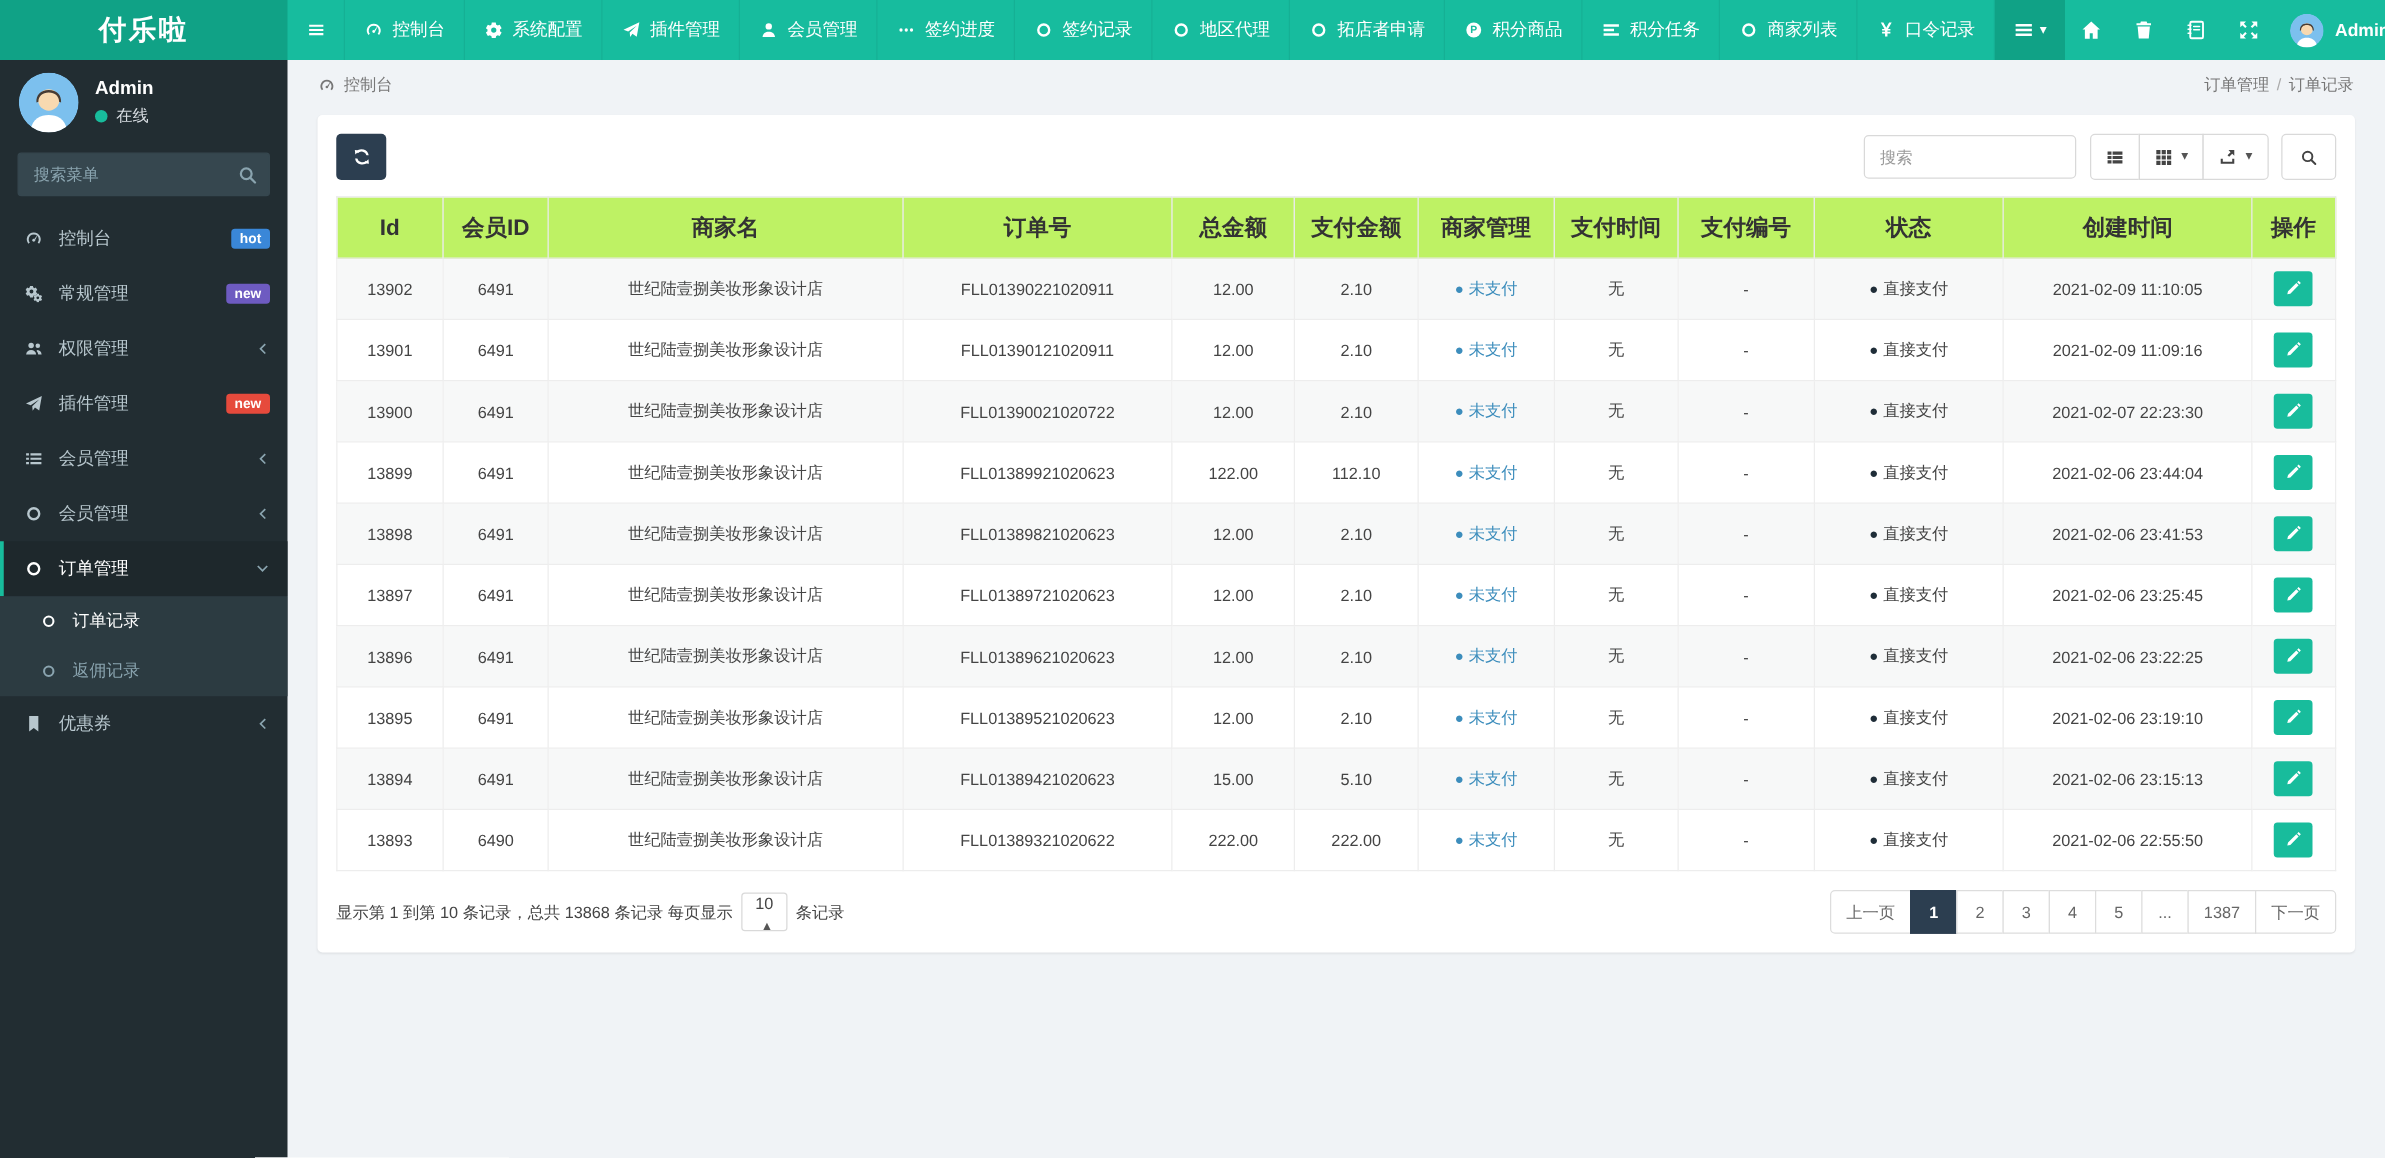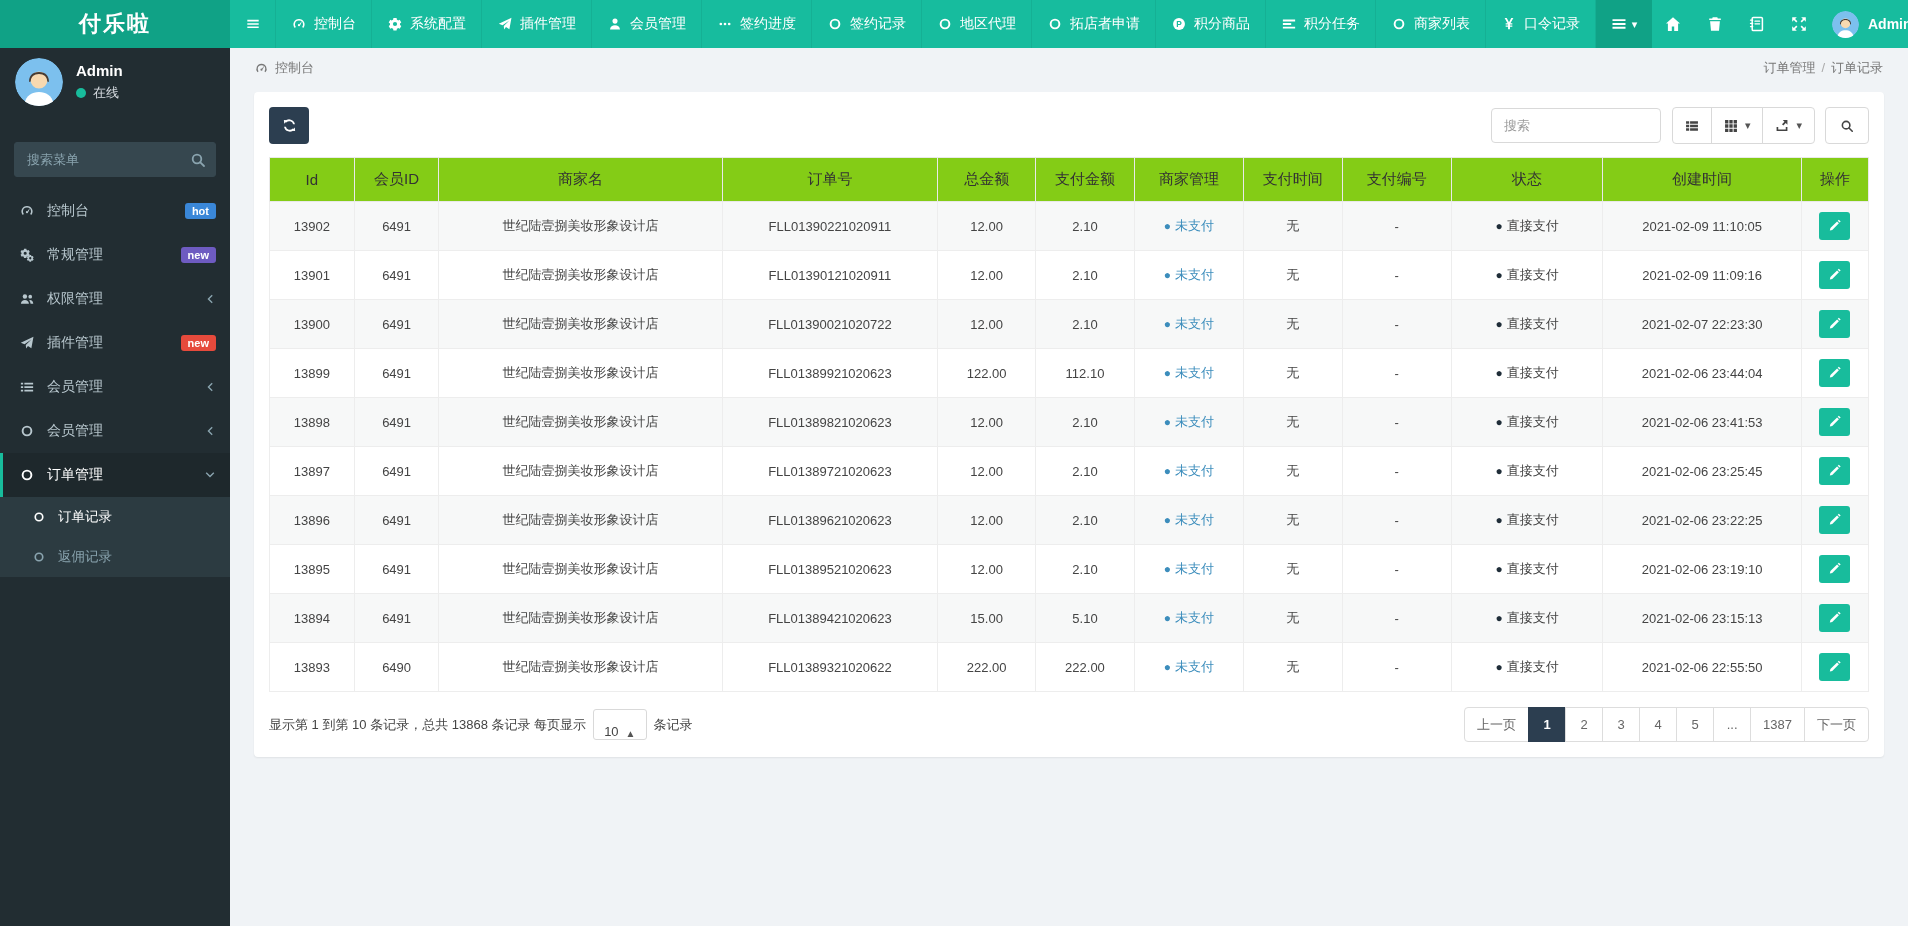--- a/index.html
+++ b/index.html
@@ -27,21 +27,21 @@
   .admin-item { display:flex; align-items:center; gap:9px; color:#fff; padding:0 12px; cursor:pointer; font-size:14px; font-weight:bold; }
   .avatar-sm { width:27px; height:27px; border-radius:50%; overflow:hidden; flex:0 0 27px; }
 
   
   aside { position:absolute; top:44px; left:0; bottom:0; width:230px; background:var(--sidebar); z-index:20; }
   .user-panel { display:flex; gap:13px; padding:14px 15px 12px; align-items:center; }
   .avatar-lg { width:48px; height:48px; border-radius:50%; overflow:hidden; flex:0 0 48px; }
   .user-name { color:#fff; font-weight:bold; font-size:15px; margin-bottom:5px; }
   .user-status { color:#d8dde2; font-size:13px; display:flex; align-items:center; gap:7px; }
   .status-dot { width:10px; height:10px; border-radius:50%; background:var(--accent); display:inline-block; }
-  .side-search { margin:24px 14px 12px; position:relative; }
+  .side-search { margin:4px 14px 12px; position:relative; }
   .side-search input { width:100%; height:35px; background:#36474f; border:1px solid #36474f; border-radius:3px;
                        padding:0 32px 0 12px; color:#ccc; font-size:13px; outline:none; }
   .side-search input::placeholder { color:#8aa4af; }
   .side-search .icon { position:absolute; right:10px; top:10px; color:#8aa4af; cursor:pointer; }
   .side-menu { list-style:none; margin:6px 0 0; padding:0; }
   .side-item { display:flex; align-items:center; gap:11px; padding:13px 14px 13px 15px; color:#b8c7ce; font-size:14px;
                cursor:pointer; border-left:3px solid transparent; }
   .side-item .icon { width:18px; color:#b8c7ce; font-size:14px; }
   li.active-parent > .side-item { background:var(--sidebar-active); color:#fff; border-left-color:var(--accent); }
   li.active-parent > .side-item .icon { color:#fff; }
@@ -68,34 +68,34 @@
   .search-box::placeholder { color:#999; }
   .btn-group { display:flex; }
   .tbtn { height:37px; padding:0 12px; background:#fff; border:1px solid #d9d9d9; color:#444; display:flex;
           align-items:center; gap:7px; cursor:pointer; font-size:14px; margin-left:-1px; }
   .btn-group .tbtn:first-child { border-radius:4px 0 0 4px; margin-left:0; }
   .btn-group .tbtn:last-child { border-radius:0 4px 4px 0; }
   .tbtn.single { border-radius:4px; width:44px; justify-content:center; }
   .tbtn .caret { color:#555; }
 
   table.grid { width:100%; border-collapse:collapse; table-layout:fixed; text-align:center; font-size:13px; color:#444; }
-  .grid th { padding:12px 6px; font-size:15px; font-weight:normal; color:#333; border:1px solid #e9e9e9; background:#84cc16; }
+  .grid th { padding:12px 6px; font-size:18px; font-weight:bold; color:#333; border:1px solid #e9e9e9; background:#bef264; }
   .grid td { padding:10px 6px; border:1px solid #ededed; overflow:hidden; white-space:nowrap; }
   .grid tbody tr:nth-child(odd) { background:#f7f8f8; }
   .dot { font-size:12px; margin-right:4px; }
   .paylink { color:var(--link); text-decoration:none; cursor:pointer; }
   .paylink .dot { color:var(--link); }
   .status-cell .dot { color:#1f2d38; }
   .edit-btn { width:31px; height:28px; background:var(--accent); border:none; border-radius:3px; color:#fff;
               display:inline-flex; align-items:center; justify-content:center; cursor:pointer; }
 
   .tfooter { display:flex; justify-content:space-between; align-items:center; margin-top:15px; }
   .summary { font-size:13px; color:#444; display:flex; align-items:center; gap:7px; }
   .pagesize { height:31px; padding:0 10px; background:#fff; border:1px solid #d9d9d9; border-radius:3px; color:#444;
-              display:inline-flex; align-items:flex-end; gap:7px; font-size:13px; cursor:pointer; }
+              display:inline-flex; align-items:flex-end; gap:7px; font-size:13px; cursor:pointer;flex-direction:column; }
   .pagesize .caret { font-size:10px; color:#555; }
   .pagination { display:flex; list-style:none; margin:0; padding:0;border-radius:12px; }
   .pagination a { display:flex; align-items:center; justify-content:center; min-width:38px; height:35px; padding:0 12px;
                   border:1px solid #ddd; margin-left:-1px; color:#666; font-size:13px; background:#fff; cursor:pointer; text-decoration:none; }
   .pagination li:first-child a { border-radius:4px 0 0 4px; margin-left:0; }
   .pagination li:last-child a { border-radius:0 4px 4px 0; }
   .pagination li.active a { background:var(--navy); border-color:var(--navy); color:#fff; font-weight:bold; }
 </style>
 </head>
 <body>
@@ -403,20 +403,35 @@
           </li>
           <li class="sub-item">
             <span class="icon ">
               <svg viewBox="0 0 16 16" width="1em" height="1em" fill="currentColor">
                 <circle cx="8" cy="8" r="5" fill="none" stroke="currentColor" stroke-width="2.2"></circle>
               </svg>
             </span>
             <span>返佣记录</span>
           </li>
         </ul>
+      </li>
+      <li>
+        <div class="side-item">
+          <span class="icon ">
+            <svg viewBox="0 0 16 16" width="1em" height="1em" fill="currentColor">
+              <path d="M3.8 1h8.4v14L8 11.8 3.8 15z"></path>
+            </svg>
+          </span>
+          <span>优惠券</span>
+          <span class="side-arrow" style="font-size:12px">
+            <svg viewBox="0 0 16 16" width="1em" height="1em" fill="currentColor">
+              <path d="M10.3 2.3 4.6 8l5.7 5.7 1.3-1.3L7.2 8l4.4-4.4z"></path>
+            </svg>
+          </span>
+        </div>
       </li>
     </ul>
 </aside>
 
 <main>
   <div class="crumbbar">
     <div class="crumb-left">
       <span class="icon" id="crumb-icon">
           <svg viewBox="0 0 16 16" width="1em" height="1em" fill="currentColor">
             <path d="M8 2.2a6.3 6.3 0 0 0-4.9 10.3l1.3-1a4.7 4.7 0 0 1-1-2.9 4.6 4.6 0 1 1 9.2 0c0 1.1-.4 2.1-1 2.9l1.3 1A6.3 6.3 0 0 0 8 2.2z"></path>

